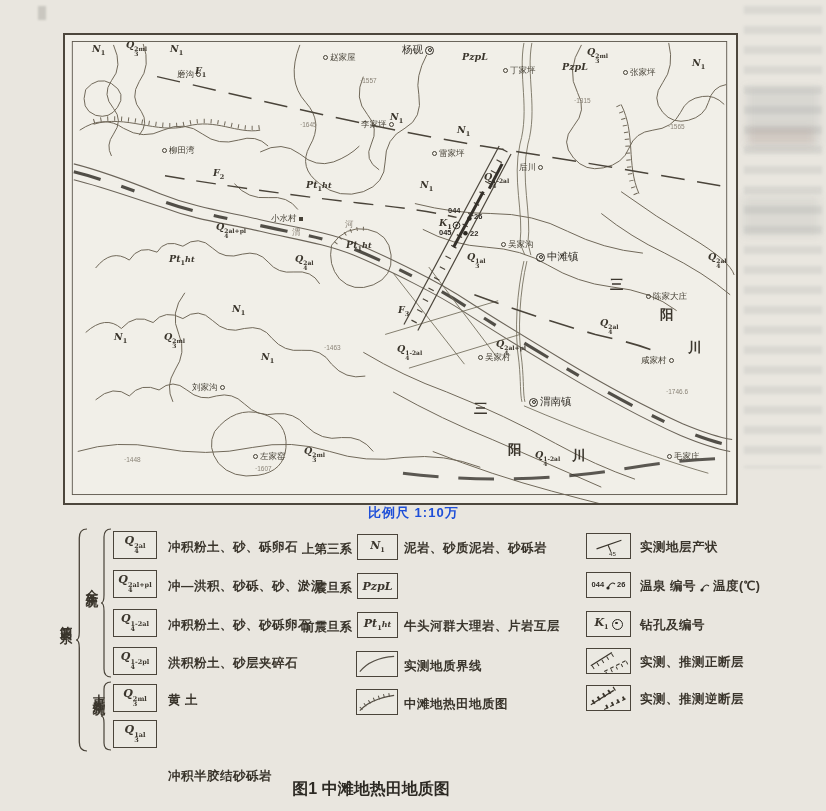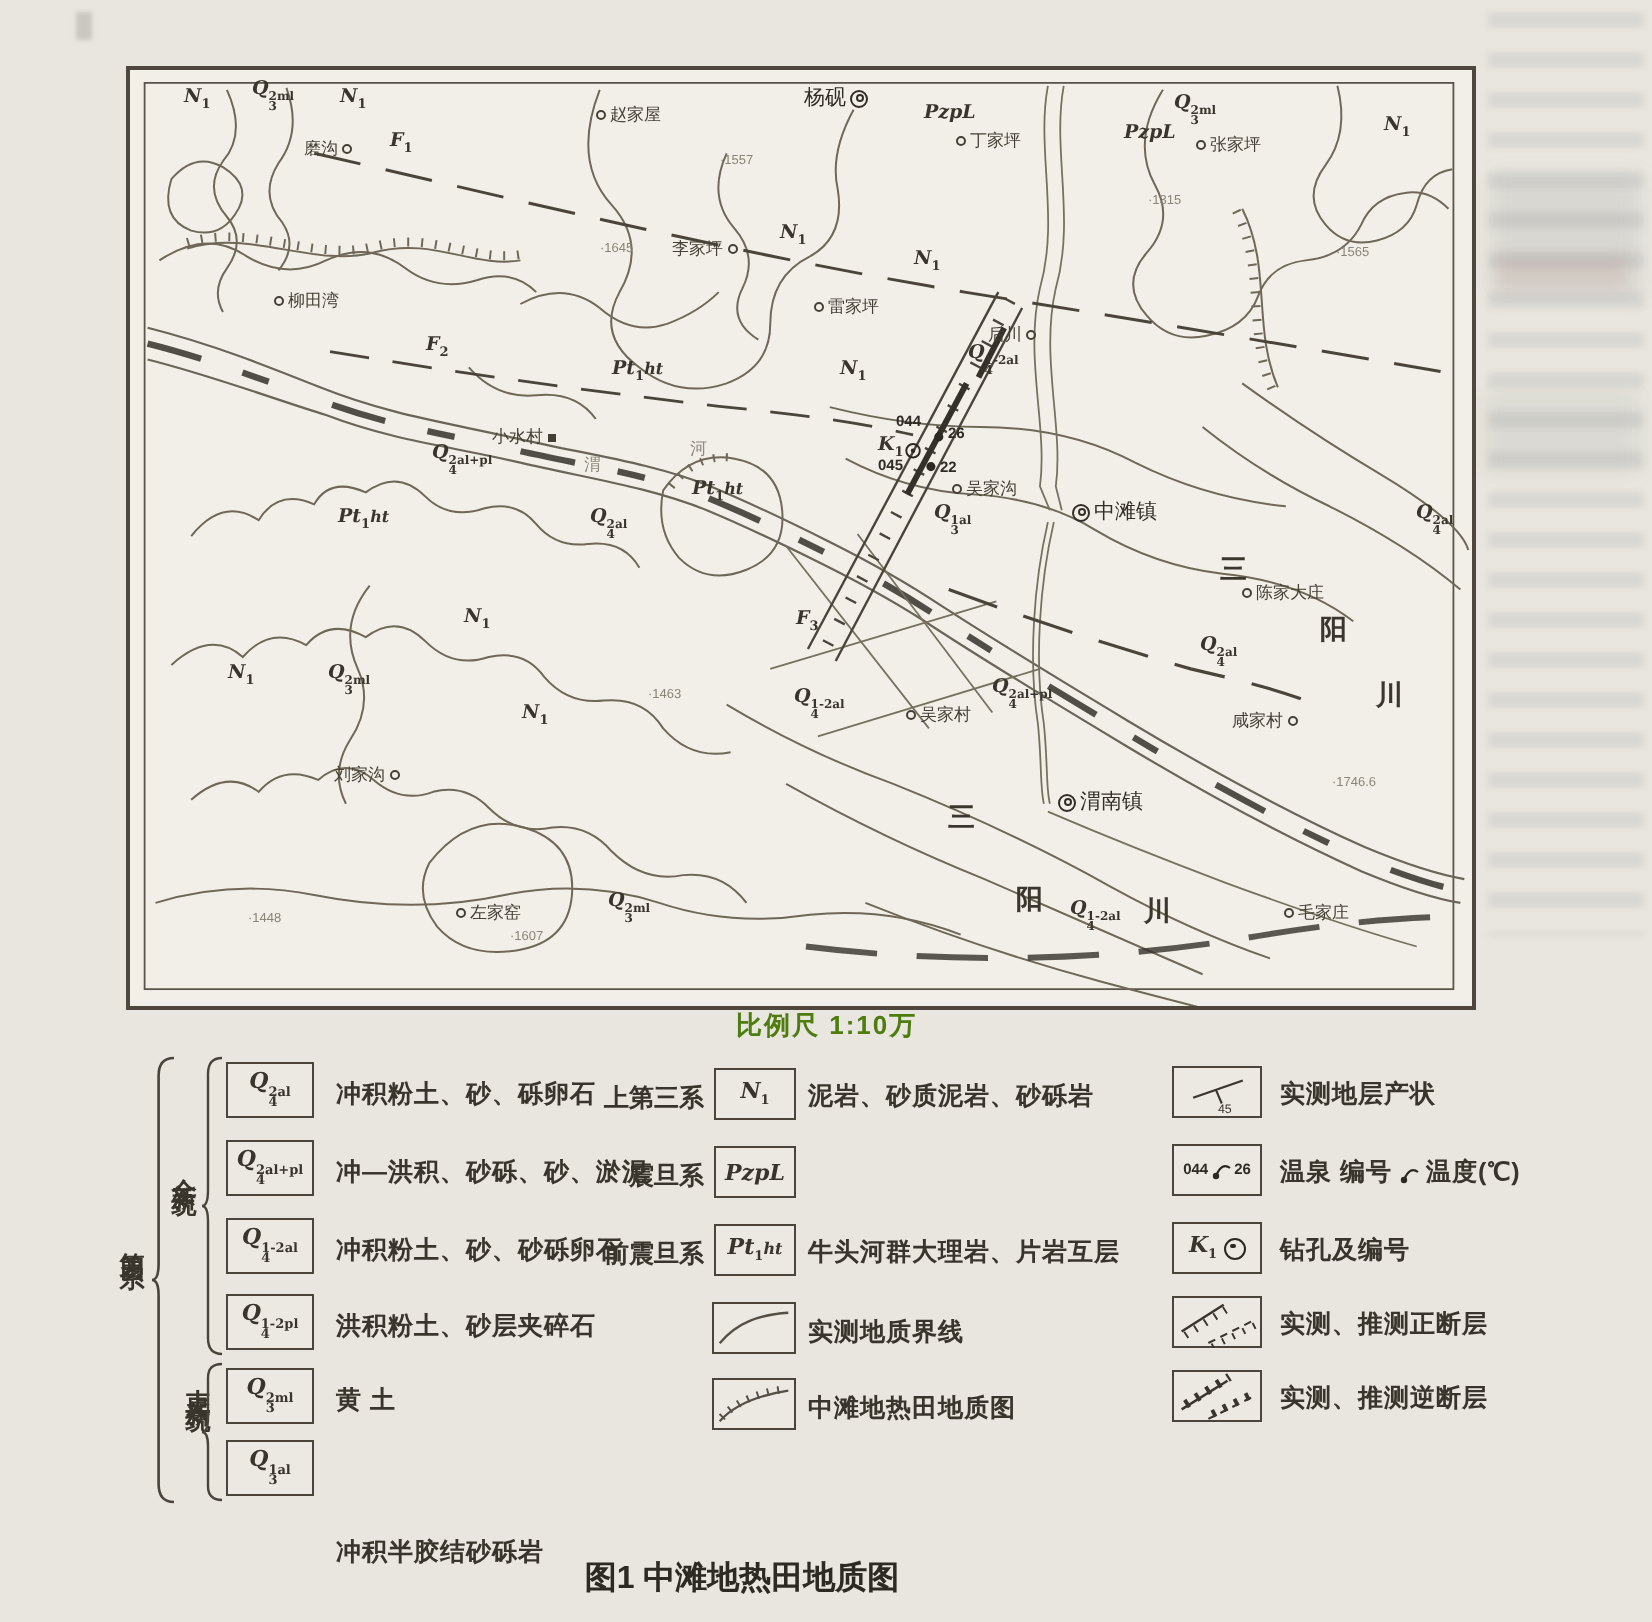--- a/index.html
+++ b/index.html
@@ -19,33 +19,33 @@
        border:2px solid #4d473d;box-sizing:border-box;}
   .map svg.art{position:absolute;left:0;top:0;width:100%;height:100%;}
   .map-labels{position:absolute;left:0;top:0;width:100%;height:100%;}
   .mlab{position:absolute;white-space:nowrap;line-height:1;color:#3e3930;}
   .mlab.unit{font-family:"DejaVu Serif",serif;font-style:italic;font-weight:600;font-size:9.5px;color:#3a352c;}
   .mlab .cb{letter-spacing:0;}
   .mlab .stk,.code .stk{display:inline-flex;flex-direction:column;vertical-align:-3px;line-height:5px;
         font-size:6px;font-style:normal;}
   .mlab .sbi,.code .sbi{font-size:6.5px;font-style:normal;vertical-align:-3px;}
   .mlab .tail,.code .tail{font-size:8px;}
-  .mlab.place{font-size:8.5px;color:#464136;}
+  .mlab.place{font-size:8.5px;color:#464136;margin-left:25px;}
   .mlab.town{font-size:10.5px;font-weight:400;color:#322e27;}
   .mlab.geo{font-size:13.5px;font-weight:600;color:#3c372e;}
   .mlab.riverchar{font-size:8.5px;color:#8d867a;}
   .mlab.elev{font-size:6.5px;color:#8b8478;}
   .mlab.num{font-size:7.5px;font-weight:700;color:#2f2b25;}
   .mk{display:inline-block;vertical-align:middle;margin:0 2px;box-sizing:border-box;}
   .mk.circle{width:5px;height:5px;border:1px solid #454036;border-radius:50%;}
   .mk.sq{width:4px;height:4px;background:#454036;}
   .mk.dcircle{width:9px;height:9px;border:1.3px solid #322e27;border-radius:50%;position:relative;}
   .mk.dcircle::after{content:'';position:absolute;inset:1.5px;border:1px solid #322e27;border-radius:50%;}
   
-  .scale{position:absolute;left:368px;top:504px;font-weight:700;font-size:13px;letter-spacing:1px;color:#4d7c0f;text-align:center;}
+  .scale{position:absolute;left:368px;top:504px;font-weight:700;font-size:13px;letter-spacing:1px;color:#1d4ed8;text-align:center;}
   .caption{position:absolute;left:0;top:779px;width:826px;text-align:center;transform:translateX(-42px);
            font-weight:700;font-size:16px;color:#2d2a24;}
   
   .lg-box{position:absolute;border:1.3px solid #4a443a;box-sizing:border-box;
           display:flex;align-items:center;justify-content:center;background:rgba(255,255,255,0.12);}
   .code{font-family:"DejaVu Serif",serif;font-style:italic;font-weight:600;font-size:11px;color:#3a352c;line-height:1;}
   .code .stk{font-size:6.5px;line-height:5.5px;vertical-align:-3.5px;}
   .desc{position:absolute;font-weight:700;font-size:12.5px;color:#3a352c;letter-spacing:.5px;white-space:nowrap;}
   .desc.flexy{display:flex;align-items:center;gap:3px;}
   .era{position:absolute;left:264px;width:88px;text-align:right;font-weight:700;font-size:12.5px;color:#3a352c;}

